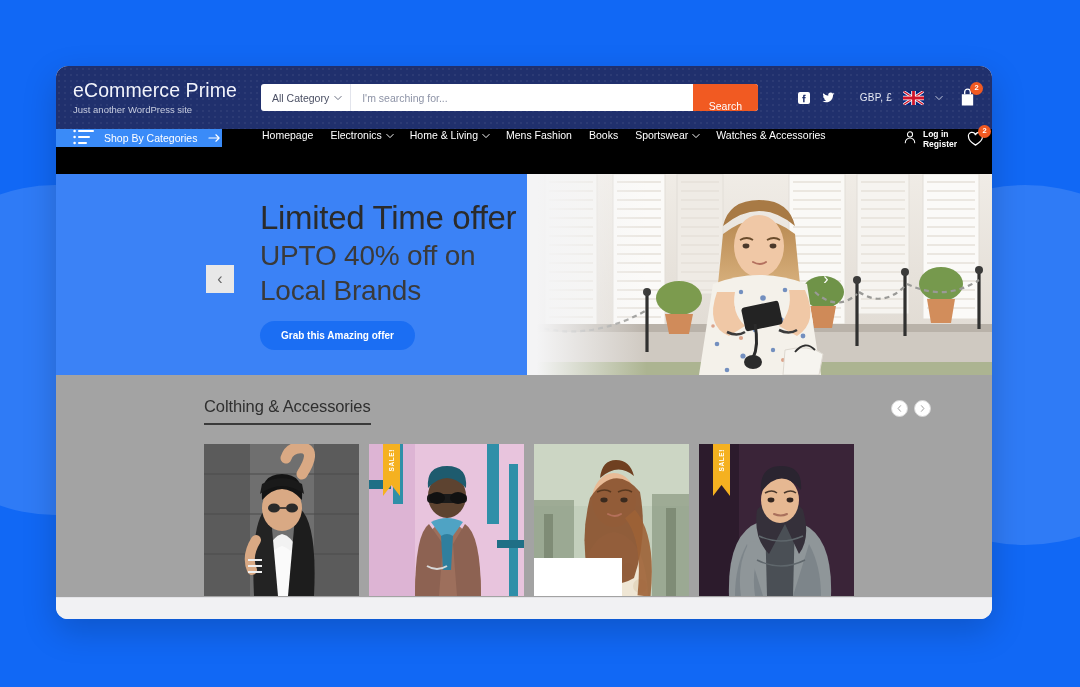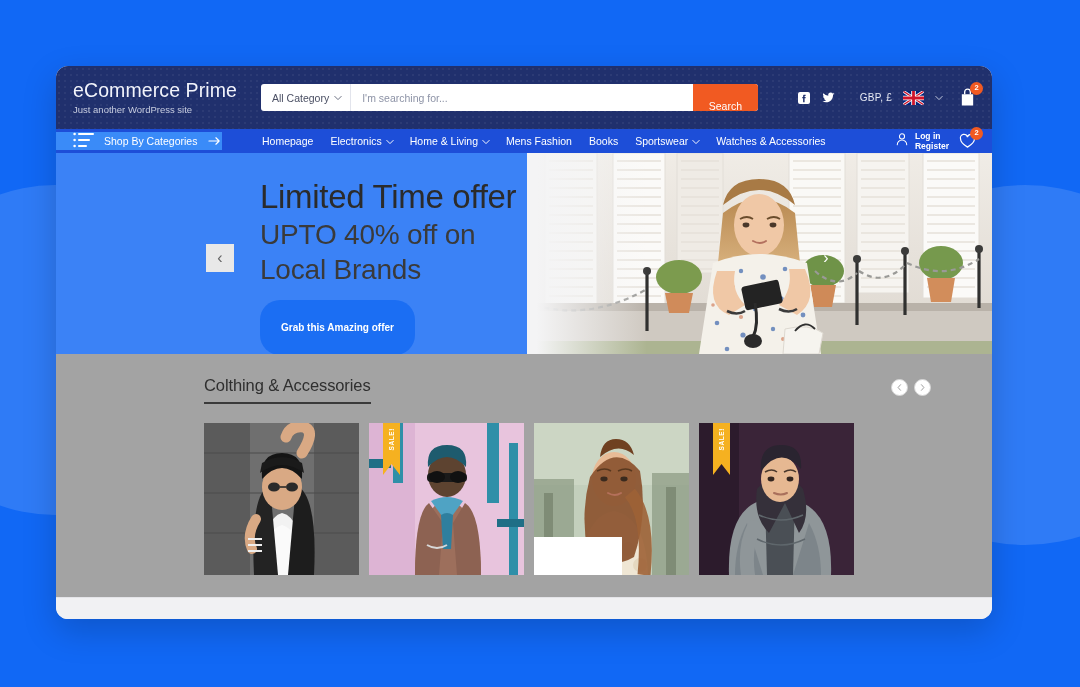--- a/index.html
+++ b/index.html
@@ -155,24 +155,24 @@
     font-size: 7.5px;
     font-weight: bold;
     min-width: 13px; height: 13px;
     border-radius: 50%;
     display: flex; align-items: center; justify-content: center;
     line-height: 1;
   }
 
   
   .navbar {
-    background: #1d4ed8;
-    height: 24px;
-    display: flex;
-    align-items: center;
+    background: #000000;
+    height: 45px;
+    display: flex;
+    align-items: flex-start;
     flex: 0 0 auto;
   }
   .shopcat {
     background: #3a8bf8;
     width: 166px;
     display: flex;
     align-items: center;
     gap: 9px;
     padding-left: 17px;
     color: #fff;
@@ -195,21 +195,21 @@
     align-items: center;
     gap: 4px;
     white-space: nowrap;
   }
 
   .nav-right {
     margin-left: auto;
     display: flex;
     align-items: center;
     gap: 7px;
-    padding-right: 16px;
+    padding-right: 8px;
     color: #fff;
   }
   .acct { display:flex; align-items:center; gap:6px; }
   .acct-text { font-size: 8.5px; line-height: 10px; font-weight: bold; }
   .wish-wrap { position: relative; width: 17px; height: 17px; margin-left: 3px;}
 
   
   .hero {
     position: relative;
     height: 201px;
@@ -241,21 +241,21 @@
     white-space: nowrap;
   }
   .hero-btn {
     margin-top: 13px;
     background: #1b6ef3;
     color: #fff;
     border: 0;
     border-radius: 20px;
     font-size: 10px;
     font-weight: bold;
-    padding: 22px 21px;
+    padding: 9px 21px;
     cursor: pointer;
     font-family: inherit;
     white-space: nowrap;
   }
   .hero-img {
     position: absolute;
     right: 0; top: 0;
     width: 465px; height: 201px;
     overflow: hidden;
   }

